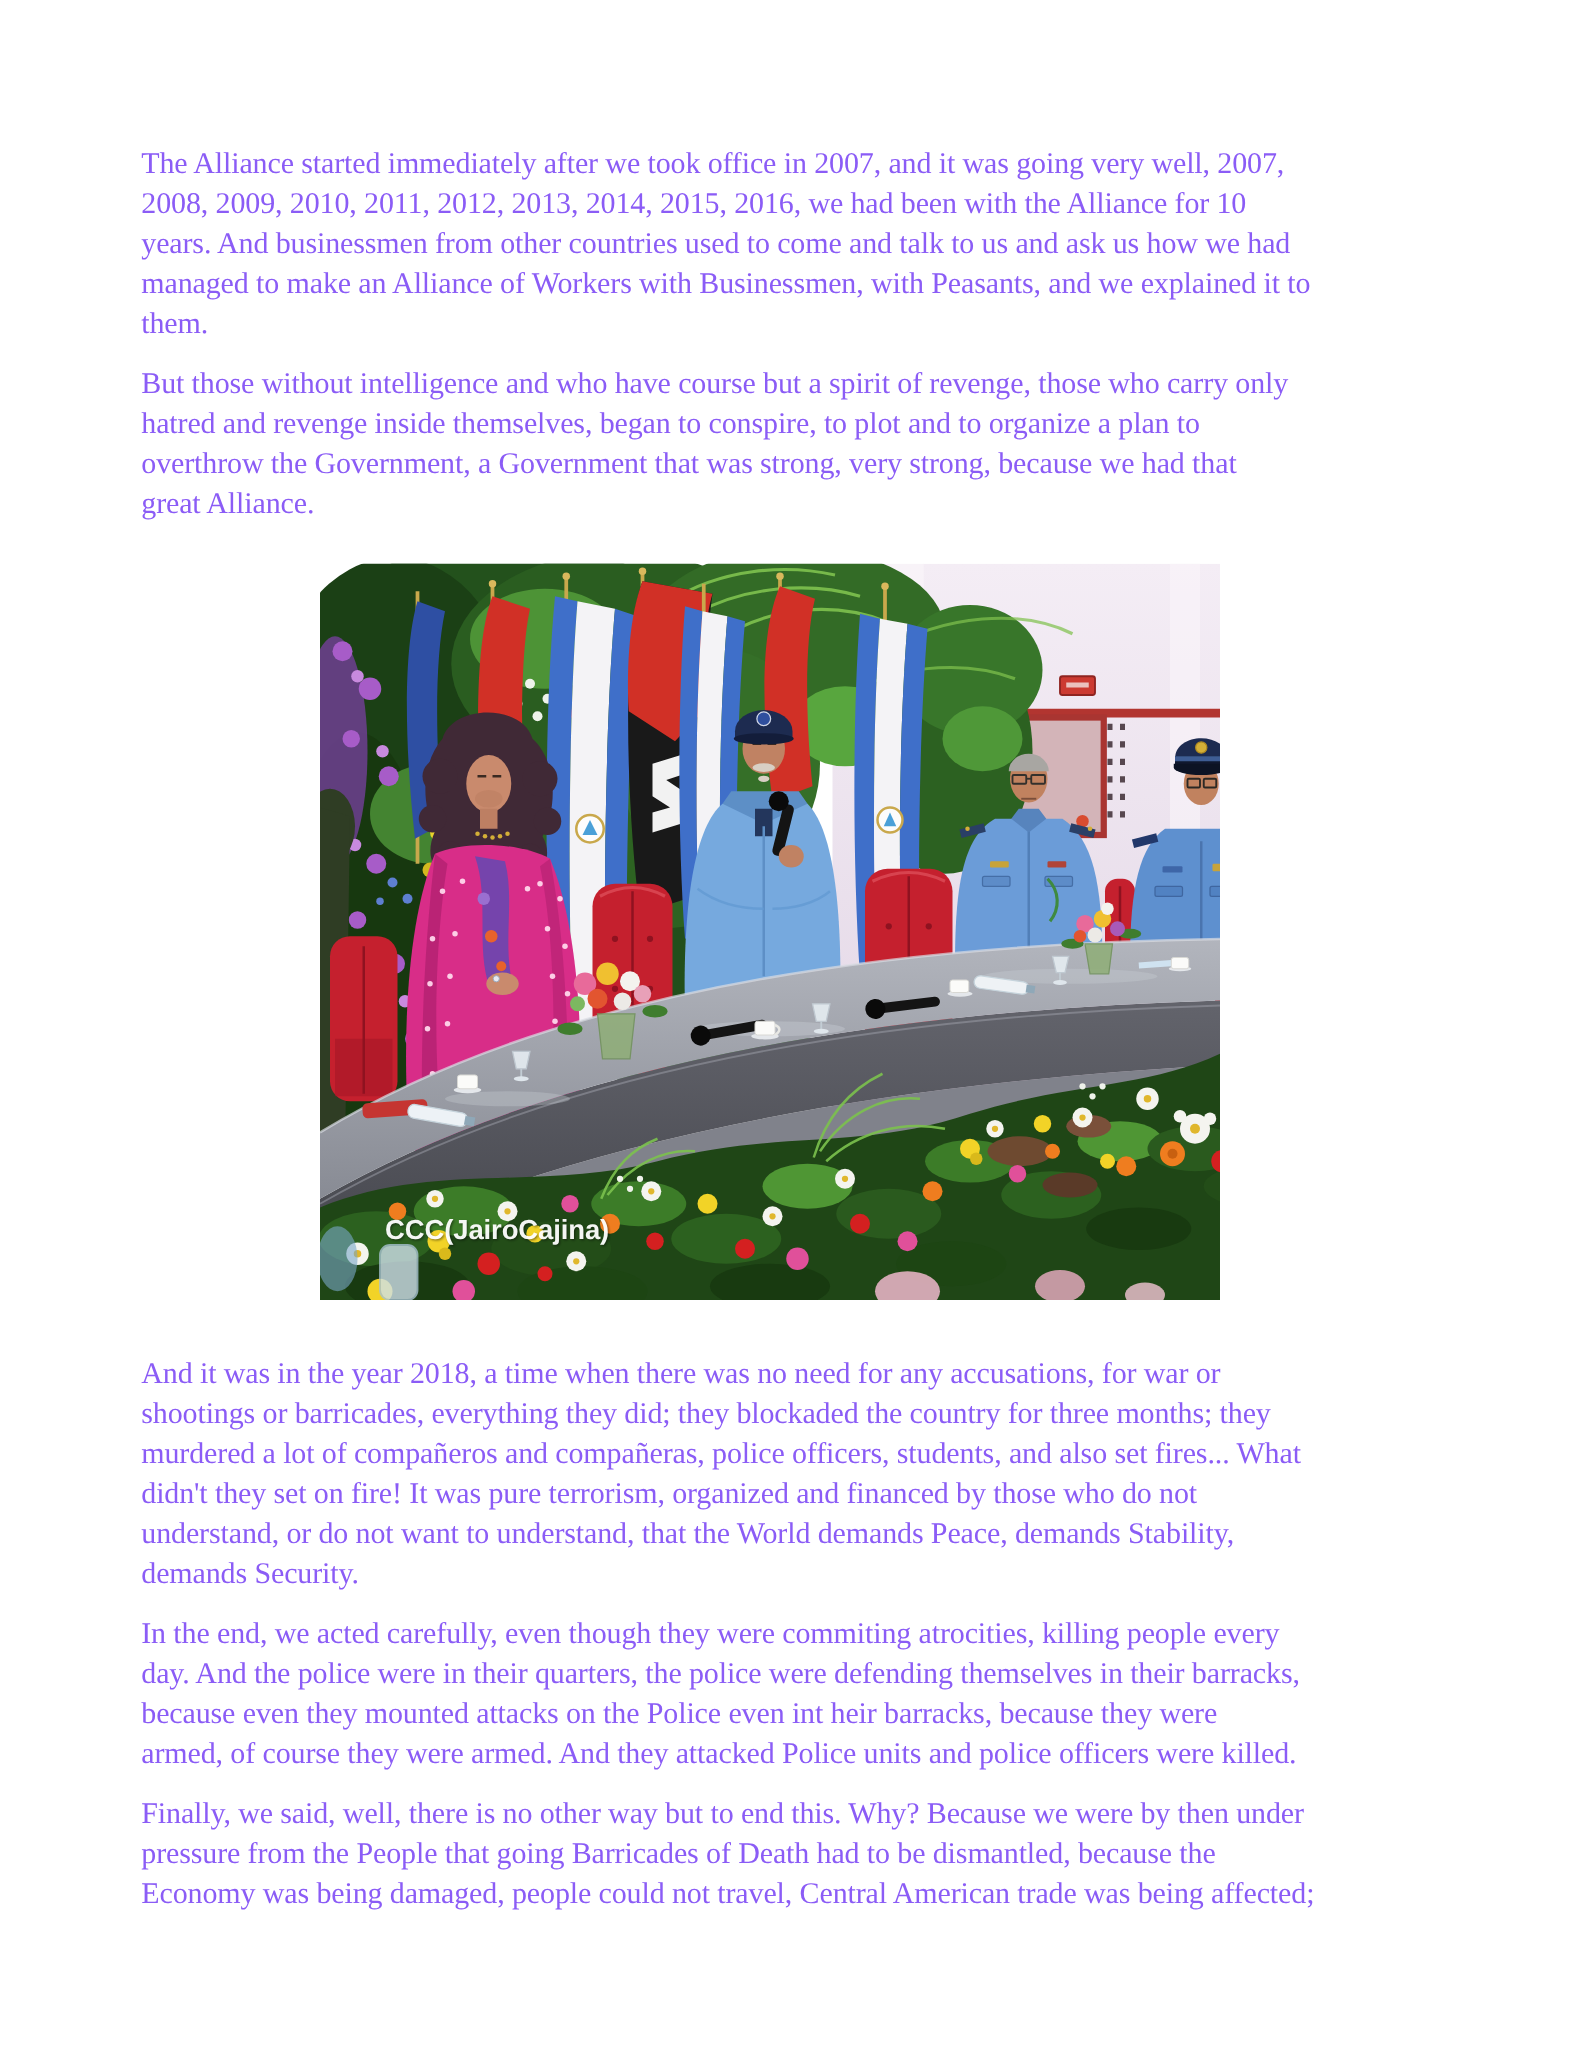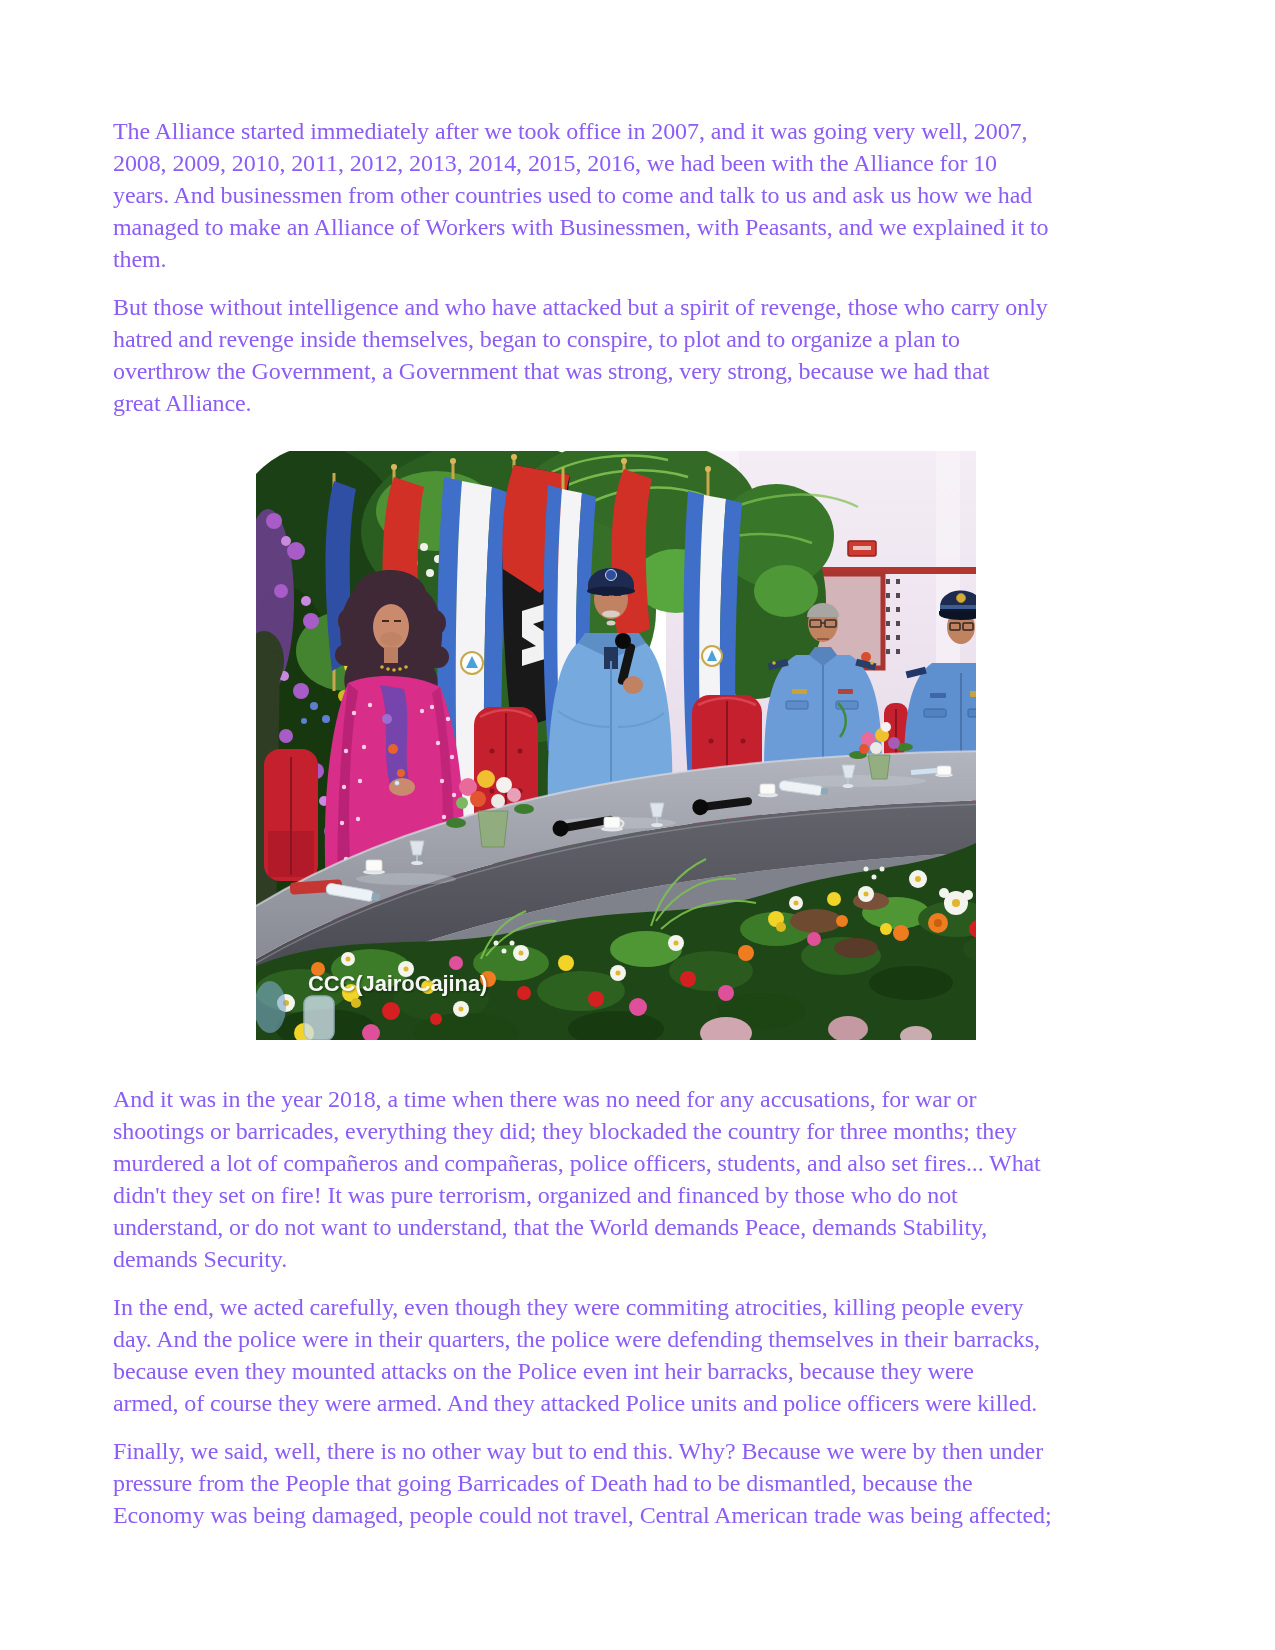--- a/index.html
+++ b/index.html
@@ -31,21 +31,21 @@
 <body>
 
 <div class="page">
 
   <p class="para">The Alliance started immediately after we took office in 2007, and it was going very well, 2007,
 2008, 2009, 2010, 2011, 2012, 2013, 2014, 2015, 2016, we had been with the Alliance for 10
 years. And businessmen from other countries used to come and talk to us and ask us how we had
 managed to make an Alliance of Workers with Businessmen, with Peasants, and we explained it to
 them.</p>
 
-  <p class="para">But those without intelligence and who have attacked but a spirit of revenge, those who carry only
+  <p class="para">But those without intelligence and who have course but a spirit of revenge, those who carry only
 hatred and revenge inside themselves, began to conspire, to plot and to organize a plan to
 overthrow the Government, a Government that was strong, very strong, because we had that
 great Alliance.</p>
 
   <figure class="photo-figure">
     <svg viewBox="0 0 795 589" width="795" height="589" xmlns="http://www.w3.org/2000/svg">
       <defs>
         <linearGradient id="wallG" x1="0" y1="0" x2="0" y2="1">
           <stop offset="0" stop-color="#f4edf5"></stop>
             <stop offset="1" stop-color="#e3d7e6"></stop>

